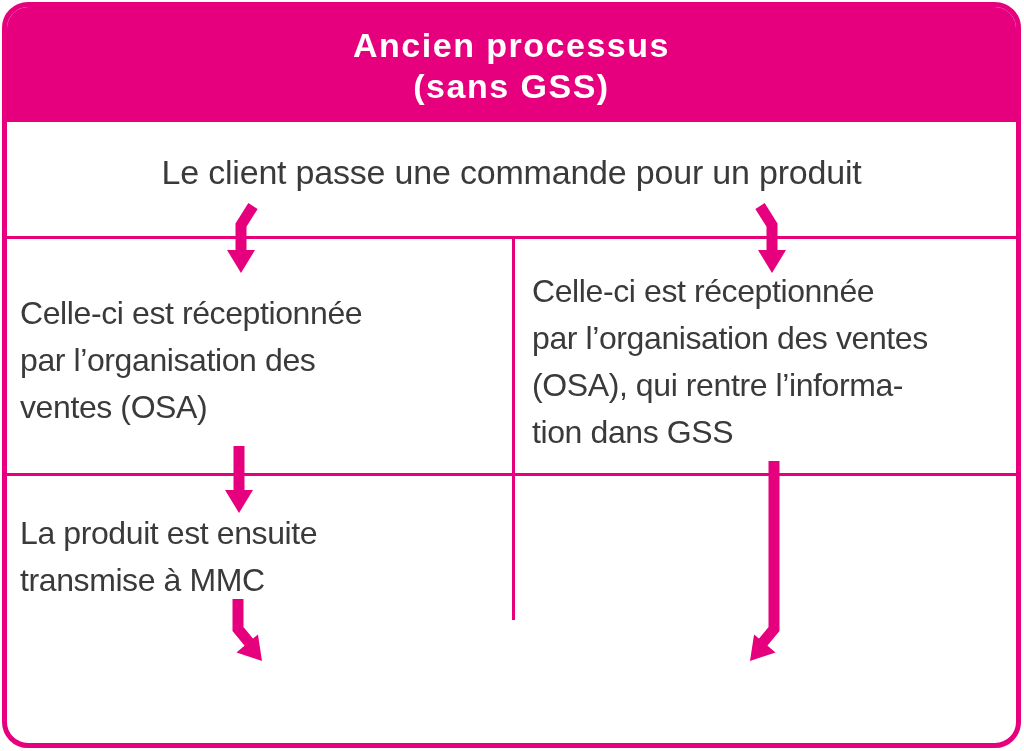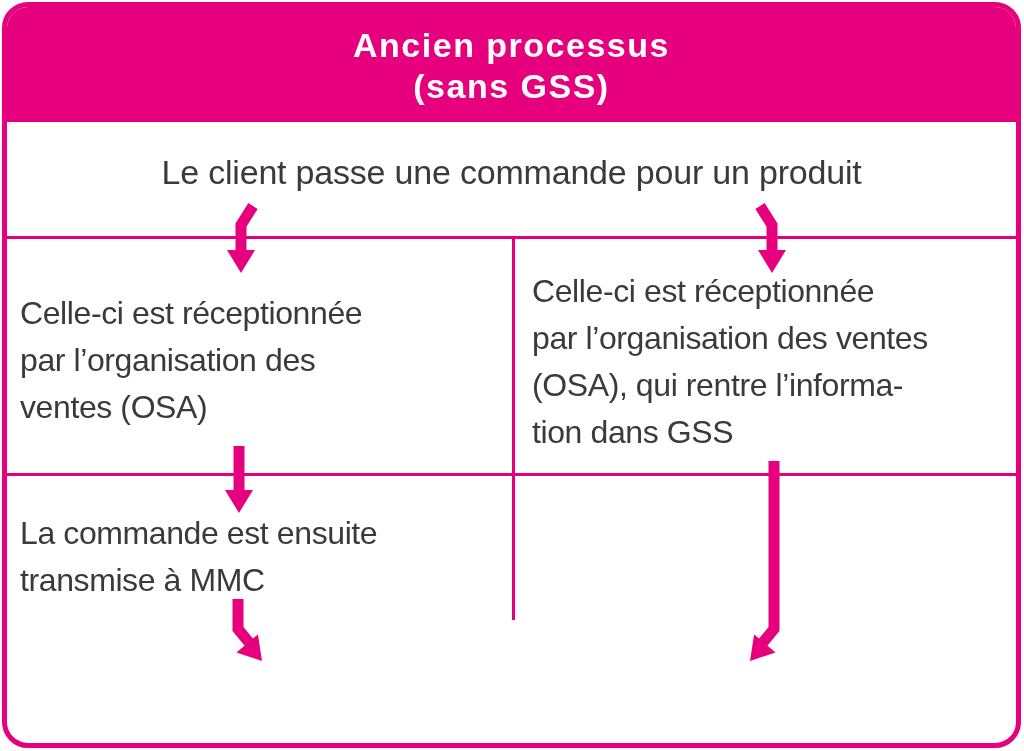--- a/index.html
+++ b/index.html
@@ -66,21 +66,21 @@
     <div class="cell left-col">Celle-ci est réceptionnée
 par l’organisation des
 ventes (OSA)</div>
     <div class="cell right-col">Celle-ci est réceptionnée
 par l’organisation des ventes
 (OSA), qui rentre l’informa-
 tion dans GSS</div>
   </div>
 
   <div class="row row3 row-border">
-    <div class="cell left-col">La commande est ensuite
+    <div class="cell left-col">La produit est ensuite
 transmise à MMC</div>
     <div class="cell right-col"></div>
   </div>
 
 
 </div>
 
 <svg class="arrows-overlay" viewBox="0 0 1024 751" xmlns="http://www.w3.org/2000/svg">
 
   <g>

